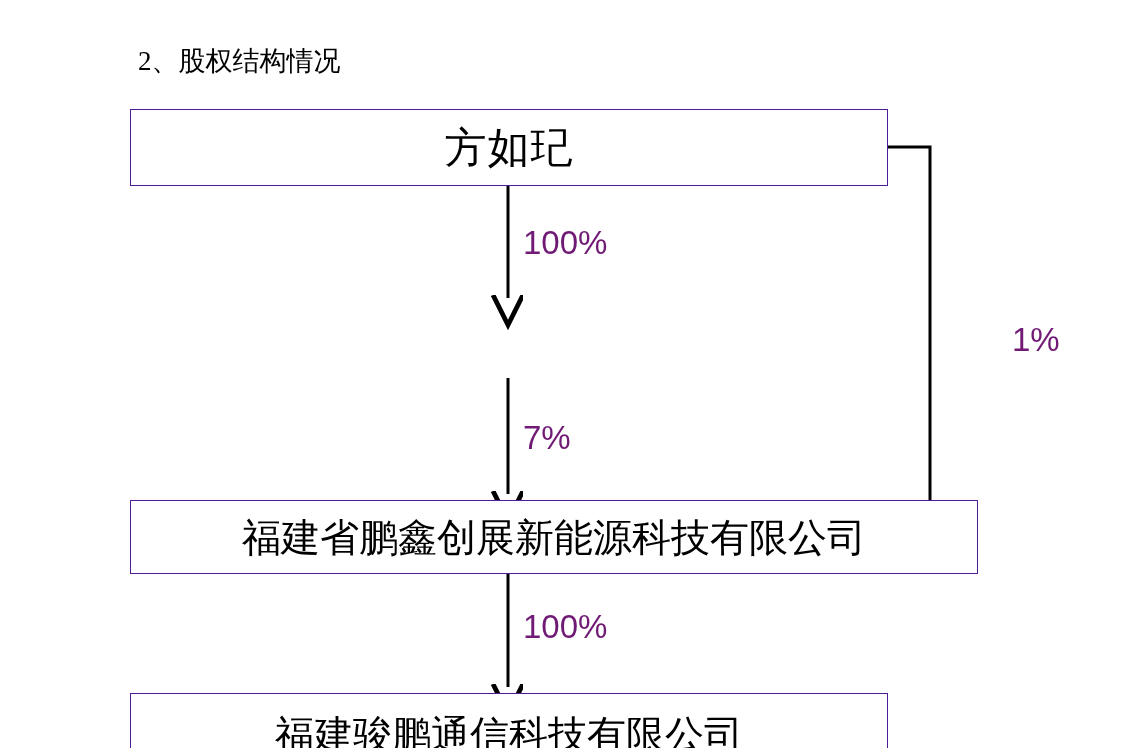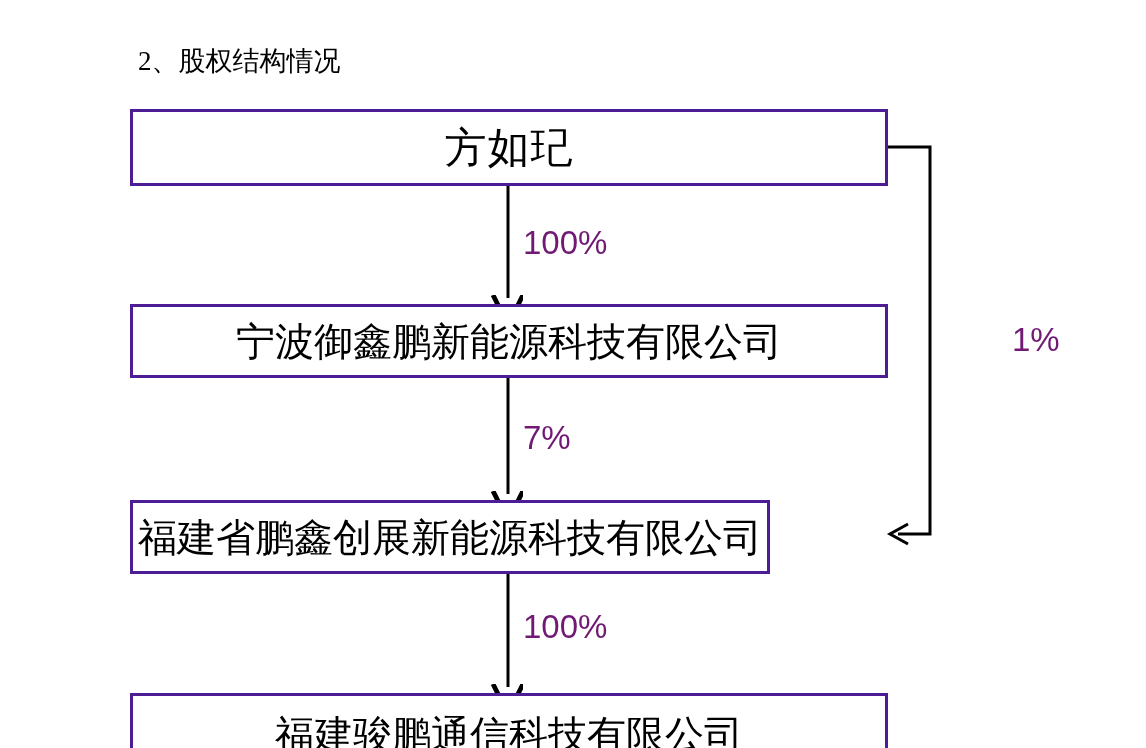--- a/index.html
+++ b/index.html
@@ -22,34 +22,34 @@
     font-family: "Liberation Serif", "DejaVu Serif", serif;
     font-size: 27px;
     line-height: 38px;
     color: #000000;
     white-space: nowrap;
   }
   .node-box {
     position: absolute;
     box-sizing: border-box;
     background: #ffffff;
-    border: 3px solid #4c1d95;
+    border: 1px solid #4c1d95;
     display: flex;
     align-items: center;
     justify-content: center;
   }
   .node-label {
     font-family: "Liberation Sans", "DejaVu Sans", sans-serif;
     color: #000000;
     white-space: nowrap;
     line-height: 1;
   }
   #box-person  { left: 130px; top: 69px;  width: 758px; height: 77px; }
   #box-ningbo  { left: 130px; top: 264px; width: 758px; height: 74px; }
-  #box-fujian-pengxin { left: 130px; top: 460px; width: 640px; height: 74px; }
+  #box-fujian-pengxin { left: 130px; top: 460px; width: 848px; height: 74px; }
   #box-fujian-junpeng { left: 130px; top: 653px; width: 758px; height: 82px; }
 
   #box-person .node-label  { font-size: 42px; letter-spacing: 1px; }
   #box-ningbo .node-label  { font-size: 39px; }
   #box-fujian-pengxin .node-label { font-size: 39px; }
   #box-fujian-junpeng .node-label { font-size: 39px; }
 
   .edge-svg {
     position: absolute;
     left: 0;
@@ -100,23 +100,20 @@
     <g>
       <path d="M 888 107 L 930 107 L 930 494 L 898 494" fill="none" stroke="#000000" stroke-width="3"></path>
       <path d="M 908 484 L 890 494 L 908 504" fill="none" stroke="#000000" stroke-width="3" stroke-linecap="butt" stroke-linejoin="miter"></path>
     </g>
   </svg>
 
   <div class="node-box" id="box-person">
     <span class="node-label">方如玘</span>
   </div>
 
-  <div class="node-box" id="box-ningbo">
-    <span class="node-label">宁波御鑫鹏新能源科技有限公司</span>
-  </div>
 
   <div class="node-box" id="box-fujian-pengxin">
     <span class="node-label">福建省鹏鑫创展新能源科技有限公司</span>
   </div>
 
   <div class="node-box" id="box-fujian-junpeng">
     <span class="node-label">福建骏鹏通信科技有限公司</span>
   </div>
 
   <div class="edge-label" id="label-100-a">100%</div>

